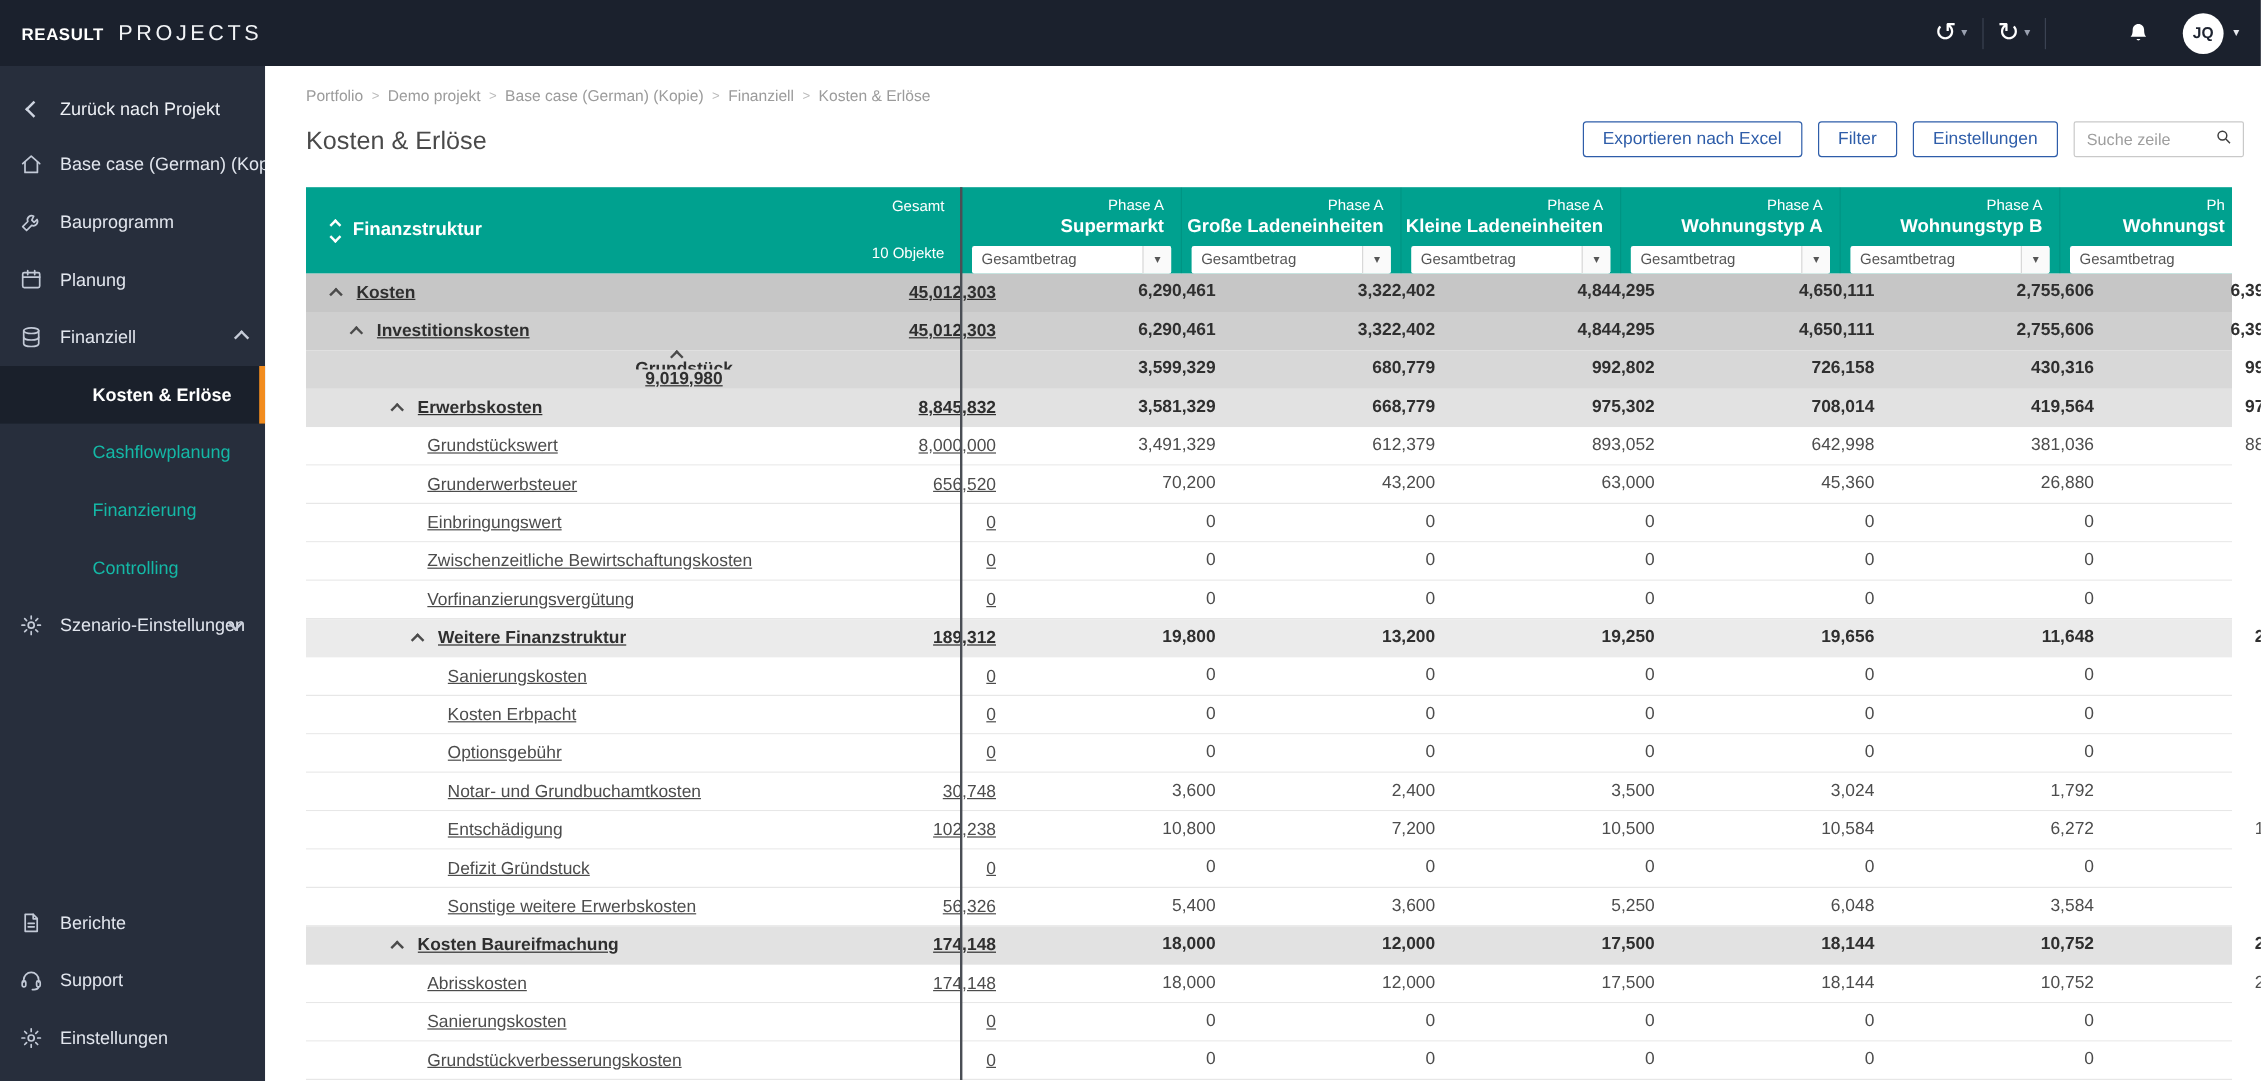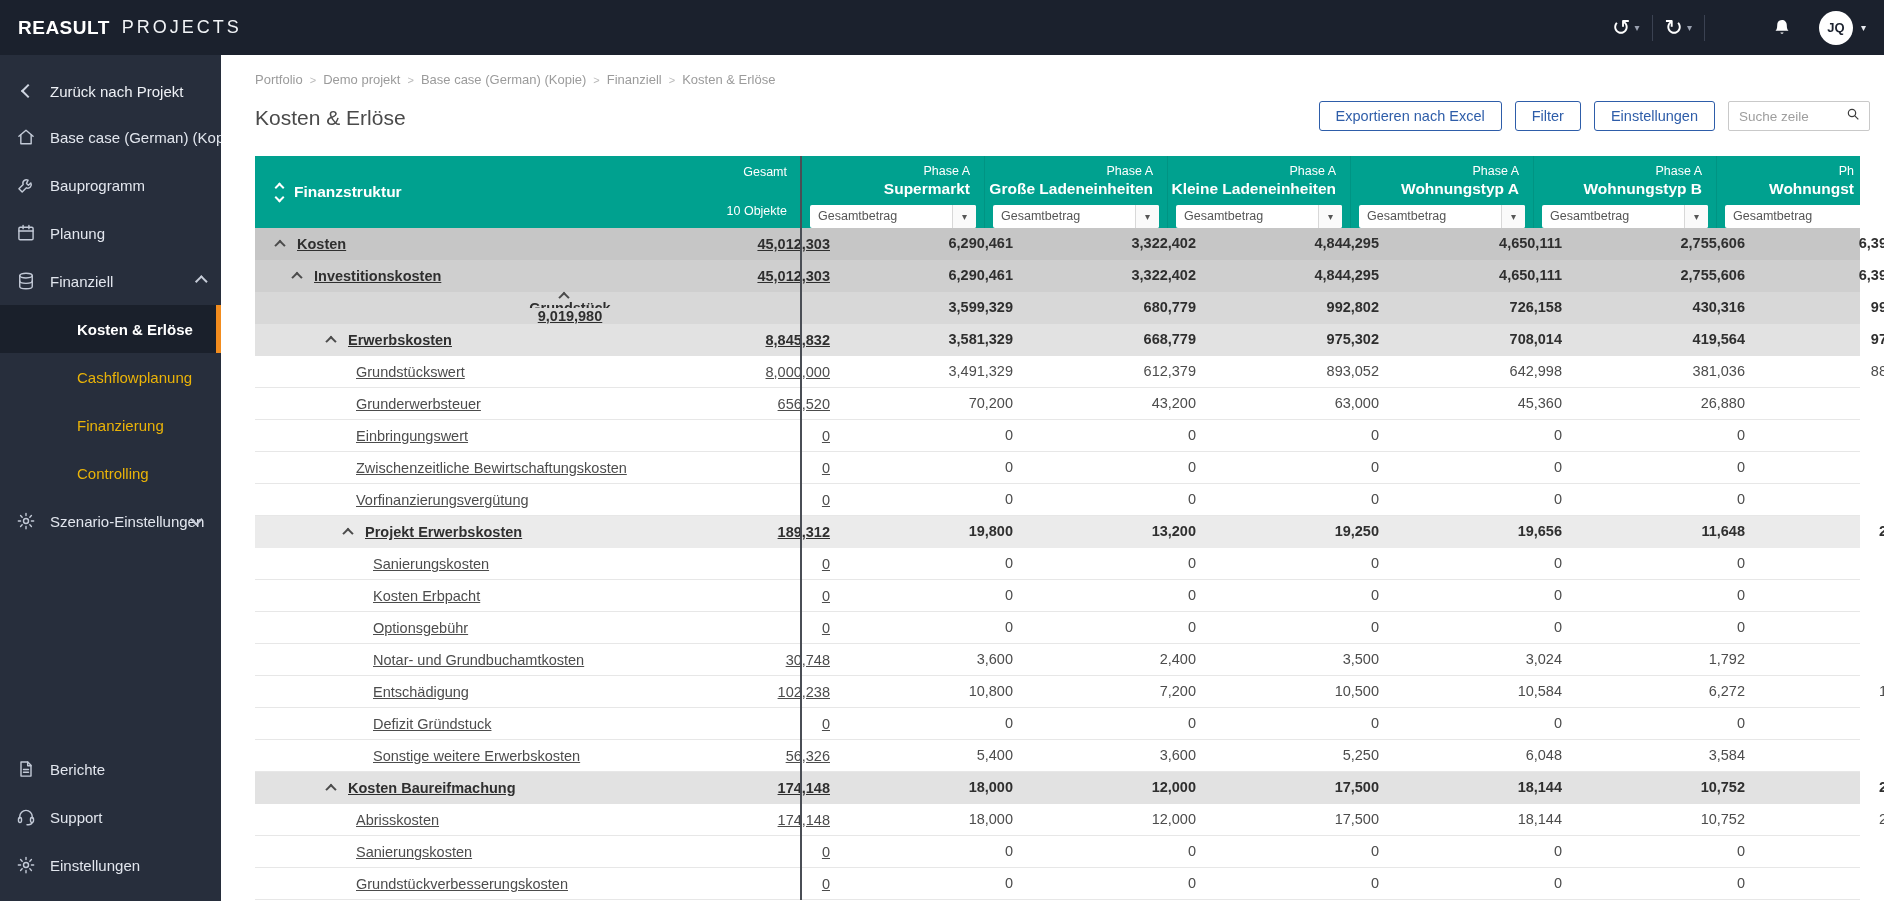--- a/index.html
+++ b/index.html
@@ -2,21 +2,21 @@
 <html style="--teal: #00A18F; --orange: #F28C1E; --blue: #2E5DA9; --topbar: #1B212D; --sidebar: #272E3C;"><head>
 <meta charset="utf-8">
 <style>
   * { box-sizing: border-box; }
   html,body { margin:0; padding:0; width:1884px; height:901px; overflow:hidden;
               font-family:"Liberation Sans","DejaVu Sans",sans-serif; background:#fff; }
 
   
   .topbar { position:absolute; top:0; left:0; width:1884px; height:55px;
             background:var(--topbar,#1b212d); display:flex; align-items:center; padding:0 18px; z-index:20; }
-  .brand { color:#fff; font-size:19px; font-weight:700; letter-spacing:.5px; }
+  .brand { color:#fff; font-size:14px; font-weight:700; letter-spacing:.5px; }
   .product { color:#f2f4f7; font-size:18px; font-weight:400; letter-spacing:3px; margin-left:12px; }
   .tb-right { margin-left:auto; display:flex; align-items:center; }
   .tb-ico { color:#fff; font-size:22px; line-height:1; cursor:pointer; font-family:"DejaVu Sans",sans-serif; }
   .tb-caret { color:#9aa1b0; font-size:10px; margin-left:4px; cursor:pointer; }
   .tb-caret.av { color:#e8eaef; margin-left:8px; }
   .tb-sep { width:1px; height:26px; background:#3b4252; margin:0 12px; }
   .tb-bell { margin-left:54px; cursor:pointer; display:flex; }
   .avatar { width:34px; height:34px; border-radius:50%; background:#fff; color:#1d2330;
             display:flex; align-items:center; justify-content:center; font-size:13px; font-weight:700;
             margin-left:26px; cursor:pointer; }
@@ -30,21 +30,21 @@
   .side-item { height:48px; display:flex; align-items:center; padding:0 16px; gap:14px;
                color:#e2e6ee; font-size:15px; position:relative; cursor:pointer; white-space:nowrap; }
   .side-item.back { height:44px; color:#eef1f6; }
   .sicon { width:20px; height:20px; flex:none; display:flex; align-items:center; justify-content:center; }
   .chev-left { width:10px; height:10px; border-left:2px solid #cfd5e1; border-bottom:2px solid #cfd5e1;
                transform:rotate(45deg); margin-left:4px; }
   .side-caret { position:absolute; right:18px; width:9px; height:9px;
                 border-left:2px solid #c6ccd8; border-bottom:2px solid #c6ccd8; }
   .side-caret.up { transform:rotate(135deg) translate(-2px,-2px); }
   .side-caret.down { transform:rotate(-45deg) translateY(-3px); }
-  .side-sub { height:48px; display:flex; align-items:center; padding-left:77px; color:#eab308;
+  .side-sub { height:48px; display:flex; align-items:center; padding-left:77px; color:#14b8a6;
               font-size:15px; position:relative; cursor:pointer; white-space:nowrap; }
   .side-sub.active { background:#1a202b; color:#fff; font-weight:700; }
   .side-sub.active::after { content:""; position:absolute; right:0; top:0; bottom:0; width:5px;
                             background:var(--orange,#f28c1e); }
   .side-spacer { flex:1; }
   .side-bottom { margin-bottom:12px; }
 
   
   .main { flex:1; position:relative; background:#fff; overflow:hidden; }
   .breadcrumb { position:absolute; left:34px; top:17px; display:flex; align-items:center; gap:7px;
@@ -445,21 +445,21 @@
             <div class="cell-val">0</div>
             <div class="cell-val">0</div>
             <div class="cell-val">0</div>
             <div class="cell-val">0</div>
             <div class="cell-val">0</div>
             <div class="cell-val clip"></div>
           </div>
           <div class="grid-row group g4">
             <div class="cell-fin" style="padding-left: 89px;">
               <span class="tcaret"></span>
-              <span class="rlabel">Projekt Erwerbskosten</span>
+              <span class="rlabel">Weitere Finanzstruktur</span>
               <span class="rtotal">189,312</span>
             </div>
             <div class="cell-val">19,800</div>
             <div class="cell-val">13,200</div>
             <div class="cell-val">19,250</div>
             <div class="cell-val">19,656</div>
             <div class="cell-val">11,648</div>
             <div class="cell-val clip">2</div>
           </div>
           <div class="grid-row leaf">

